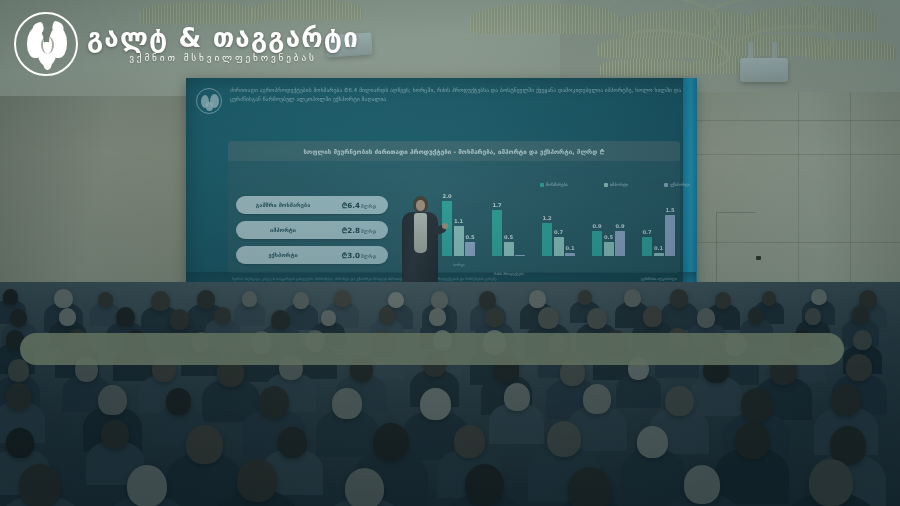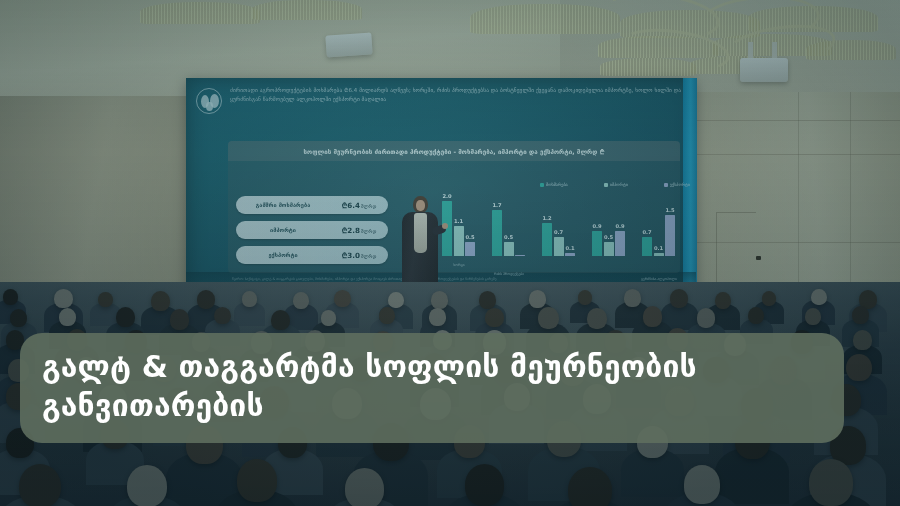--- a/index.html
+++ b/index.html
@@ -625,18 +625,32 @@
         <div class="shoulder" style="left: 663.415px; top: 211.437px; width: 77.1456px; height: 58.4102px; background: rgb(40, 52, 64);"></div>
         <div class="head" style="left: 683.62px; top: 183.4px; width: 36.736px; height: 38.9402px; background: rgb(138, 134, 126);"></div>
         <div class="shoulder" style="left: 784.491px; top: 210.978px; width: 93.2736px; height: 70.6214px; background: rgb(29, 40, 48);"></div>
         <div class="head" style="left: 808.92px; top: 177.08px; width: 44.416px; height: 47.081px; background: rgb(85, 81, 74);"></div>
       </div>
 
     <div class="grade"></div>
     <div class="grade2"></div>
   </div>
 
+  <div class="brand">
+    <div class="brand-mark">
+      <i class="bm1"></i>
+        <i class="bm2"></i>
+        <i class="bm3"></i>
+      <i class="bm4"></i>
+        <i class="bm5"></i>
+        <i class="bm6"></i>
+      <div class="bm-cut"></div>
+    </div>
+    <div class="brand-text">
+      <div class="brand-name">გალტ &amp; თაგგარტი</div>
+      <div class="brand-tag">ვქმნით მსხვილფეხოვნებას</div>
+    </div>
+  </div>
 
   <div class="headline-box">
-    <div class="headline">გალტ &amp; თაგგარტმა სოფლის მეურნეობის განვითარების</div>
   </div>
 
 </div>
 
 </body></html>

